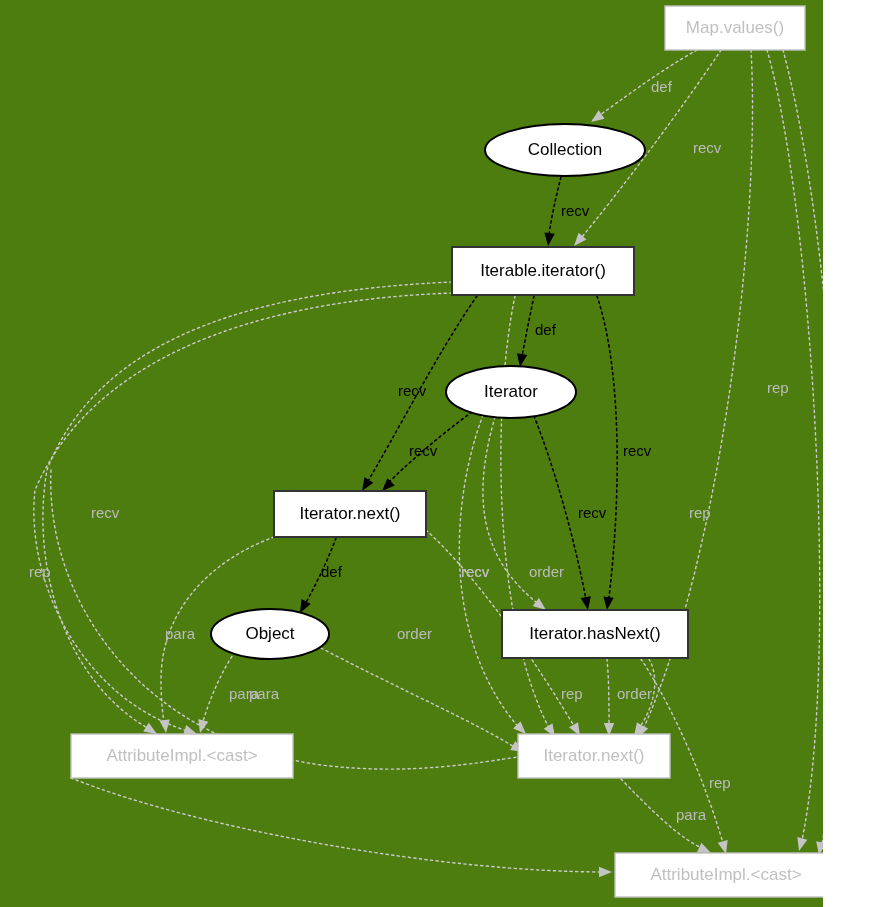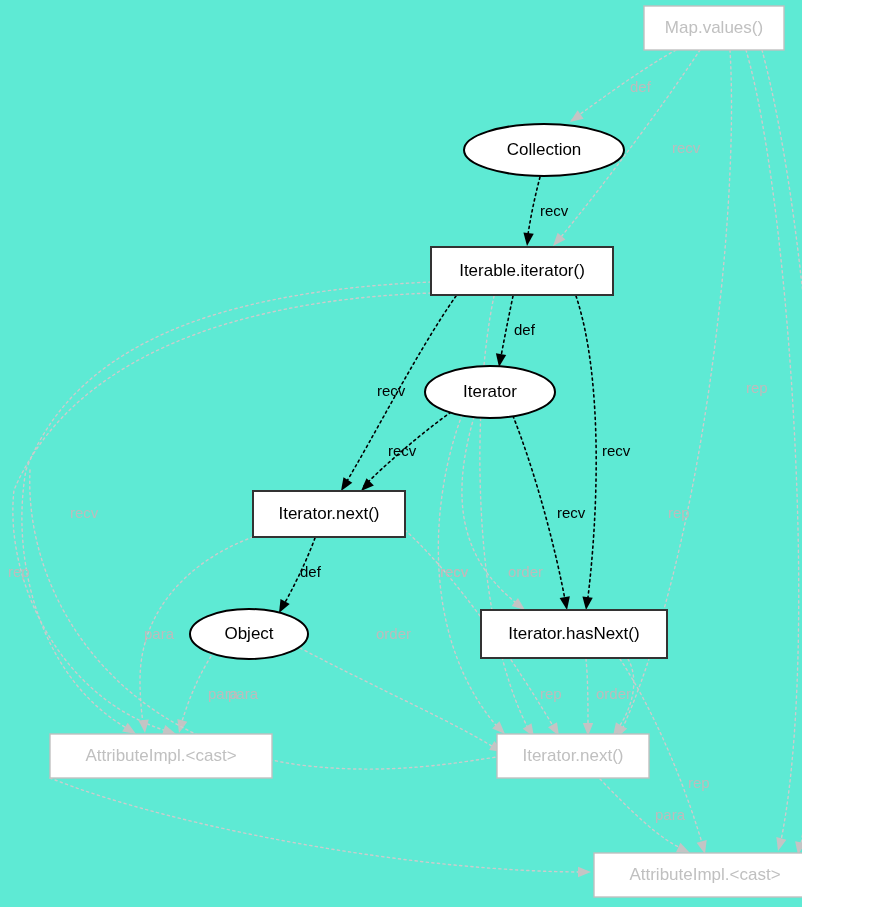--- a/index.html
+++ b/index.html
@@ -4,23 +4,24 @@
 <style>
   html, body {
     margin: 0;
     padding: 0;
     background: #ffffff;
   }
   #canvas-wrap {
     position: relative;
     width: 802px;
     height: 907px;
-    background: #5eead4;
+    background: #4d7c0f;
     overflow: hidden;
     font-family: "Liberation Sans", sans-serif;
+    padding-left: 21px;
   }
   svg#graph {
     display: block;
     width: 875px;
     height: 907px;
   }
   .node-shape-box-active {
     fill: #ffffff;
     stroke: #333333;
     stroke-width: 2;

